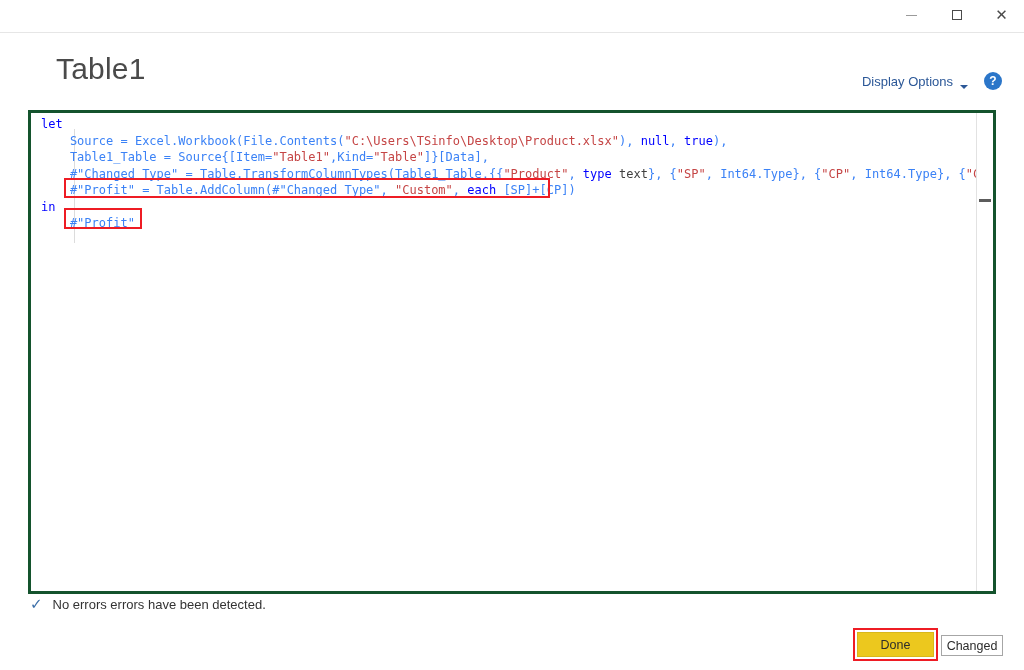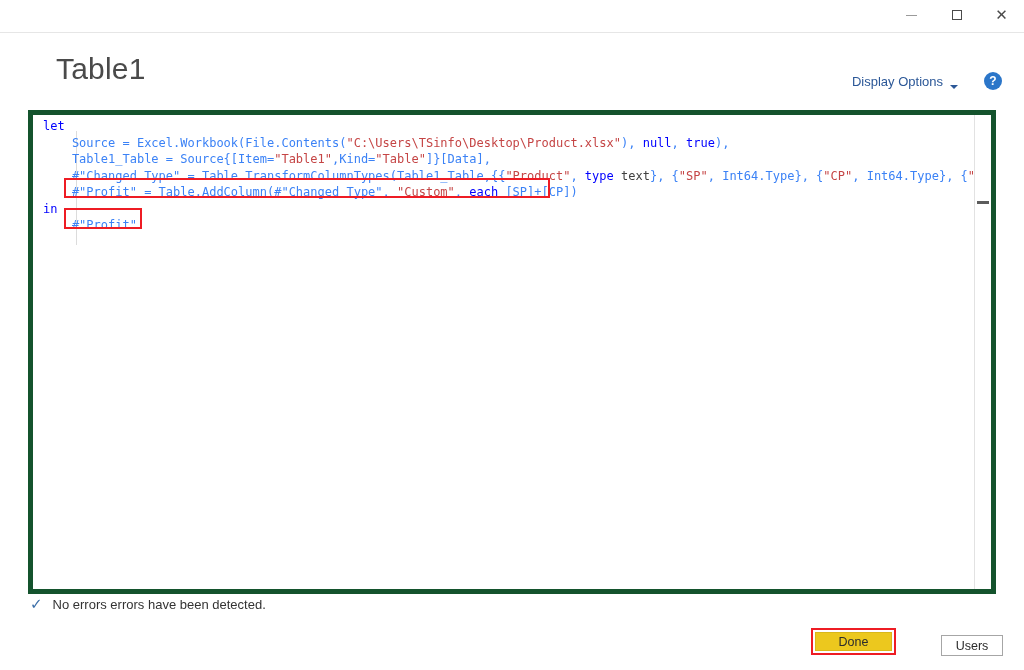--- a/index.html
+++ b/index.html
@@ -67,21 +67,21 @@
     left: 28px; top: 52px;
     font-size: 30px;
     font-weight: 400;
     color: #4a4a4a;
     letter-spacing: 0.2px;
     font-family: "Liberation Sans", sans-serif;
     margin-left: 28px;
   }
   #display-options {
     position: absolute;
-    right: 66px; top: 74px;
+    right: 56px; top: 74px;
     font-size: 13px;
     color: #2b5797;
     display: flex; align-items: flex-end; gap: 7px;
     white-space: nowrap;
   }
   #display-options .caret {
     width: 0; height: 0;
     border-left: 4px solid transparent;
     border-right: 4px solid transparent;
     border-top: 4px solid #2b5797;
@@ -98,21 +98,21 @@
     font-weight: bold;
     display: flex; align-items: center; justify-content: center;
     line-height: 1;
   }
 
   
   #code-panel {
     position: absolute;
     left: 28px; top: 110px;
     width: 968px; height: 484px;
-    border: 5px solid #14532d;
+    border: 3px solid #14532d;
     background: #ffffff;
     box-sizing: border-box;
     overflow: hidden;
   }
   #code-scroll {
     position: absolute;
     left: 0; top: 0;
     width: 950px; height: 482px;
     overflow: hidden;
   }
@@ -183,22 +183,22 @@
   #check-icon {
     color: #3b6ea8;
     font-size: 15px;
     line-height: 15px;
     font-family: "DejaVu Sans", sans-serif;
   }
 
   
   #done-wrap {
     position: absolute;
-    left: 811px; top: 628px;
-    width: 85px; height: 27px;
+    left: 853px; top: 628px;
+    width: 85px; height: 33px;
     border: 2px solid #ee1c24;
     box-sizing: border-box;
     padding: 2px;
   }
   #done-button {
     width: 100%; height: 100%;
     background: #ecc81e;
     border: 1px solid #d9b71a;
     box-sizing: border-box;
     font-size: 12.5px;
@@ -261,13 +261,13 @@
 <div class="annot" id="annot-profit-out"></div>
 
 <div id="status">
   <span id="check-icon">✓</span>
   <span>No errors errors have been detected.</span>
 </div>
 
 <div id="done-wrap">
   <div id="done-button">Done</div>
 </div>
-<div id="cancel-button">Users</div>
+<div id="cancel-button">Changed</div>
 
 </body></html>

